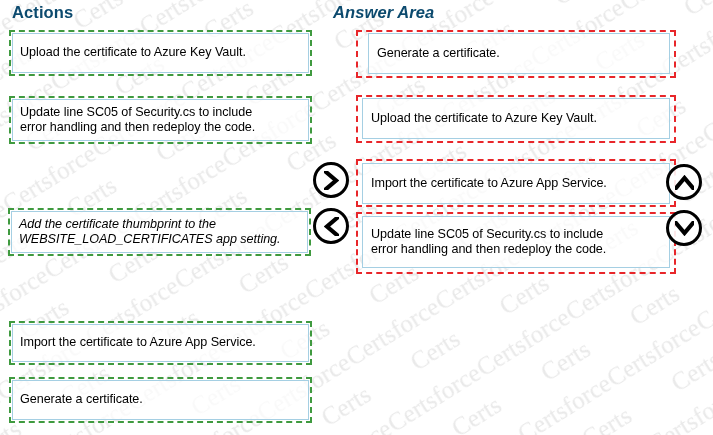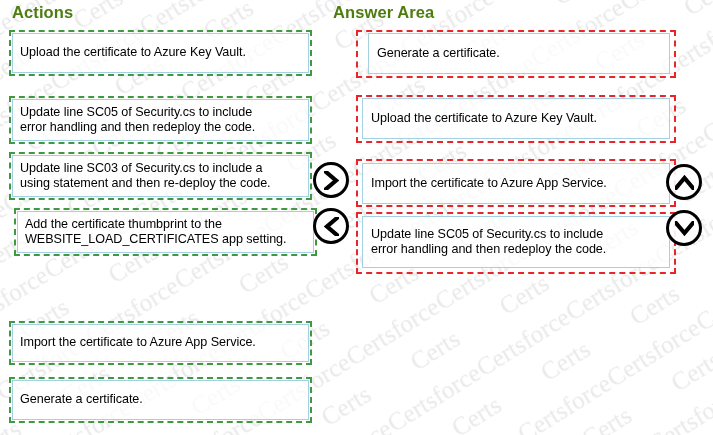--- a/index.html
+++ b/index.html
@@ -32,26 +32,26 @@
     position: absolute;
     left: 0; top: 0;
     width: 713px; height: 435px;
     z-index: 2;
   }
 
   .panel-title {
     position: absolute;
     font-size: 16.5px;
     font-weight: bold;
-    color: #4d7c0f;
+    color: #0c4a6e;
     letter-spacing: 0.1px;
     white-space: nowrap;
   }
   #actions-title  { left: 12px;  top: 3px; }
-  #answer-title   { left: 333px; top: 3px; }
+  #answer-title   { left: 333px; top: 3px; font-style: italic; }
 
   
   .action-tile {
     position: absolute;
     box-sizing: border-box;
     border: 2px dashed #3f9a3f;
     background: transparent;
     padding: 0;
   }
   .action-tile .inner {
@@ -142,28 +142,22 @@
     </div>
   </div>
 
   <div class="action-tile" style="left:9px; top:96px; width:303px; height:48px;">
     <div class="inner">
       <span class="label">Update line SC05 of Security.cs to include
 error handling and then redeploy the code.</span>
     </div>
   </div>
 
-  <div class="action-tile" style="left:9px; top:152px; width:303px; height:48px;">
-    <div class="inner">
-      <span class="label">Update line SC03 of Security.cs to include a
-using statement and then re-deploy the code.</span>
-    </div>
-  </div>
-
-  <div class="action-tile" style="left:14px; top:208px; width:303px; height:48px;">
+
+  <div class="action-tile" style="left:8px; top:208px; width:303px; height:48px;font-style:italic;">
     <div class="inner">
       <span class="label">Add the certificate thumbprint to the
 WEBSITE_LOAD_CERTIFICATES app setting.</span>
     </div>
   </div>
 
 
   <div class="action-tile" style="left:9px; top:321px; width:303px; height:44px;">
     <div class="inner">
       <span class="label">Import the certificate to Azure App Service.</span>

